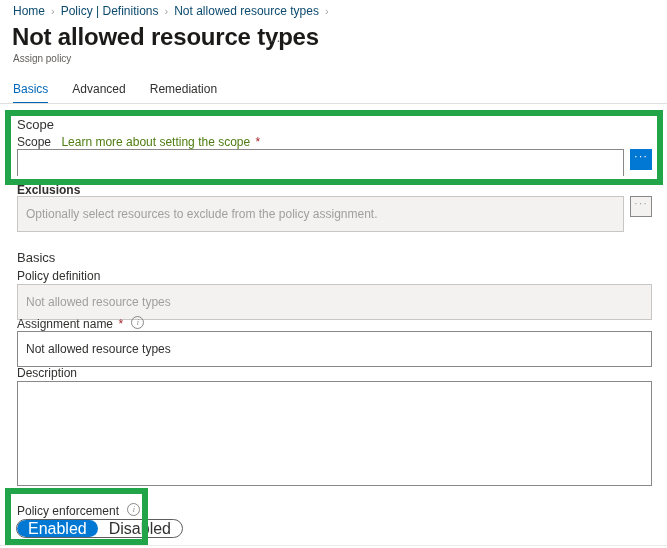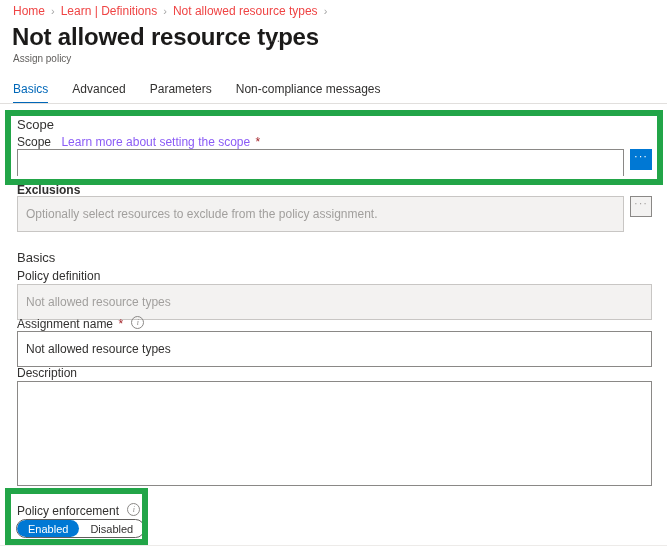--- a/index.html
+++ b/index.html
@@ -24,21 +24,21 @@
     position: absolute;
     left: 13px;
     top: 3px;
     height: 16px;
     display: flex;
     align-items: center;
     font-size: 12px;
     white-space: nowrap;
   }
   .crumb-link {
-    color: #ef4444;
+    color: #0c4a6e;
     cursor: pointer;
     text-decoration: none;
   }
   .crumb-sep {
     color: #a5a5a5;
     margin: 0 6px;
     font-size: 11px;
   }
 
   
@@ -117,21 +117,21 @@
     color: #323130;
     line-height: 16px;
     font-weight: 400;
   }
   .req-star {
     color: #a4262c;
     margin-left: 2px;
     font-size: 12px;
   }
   .inline-link {
-    color: #8b5cf6;
+    color: #4d7c0f;
     cursor: pointer;
     text-decoration: none;
   }
 
   .info-icon {
     display: inline-block;
     width: 11px;
     height: 11px;
     border: 1px solid #8a8886;
     border-radius: 50%;
@@ -207,21 +207,21 @@
     border-radius: 11px;
     height: 19px;
     background: #ffffff;
     overflow: hidden;
     box-sizing: border-box;
   }
   .choice-opt {
     display: flex;
     align-items: center;
     justify-content: center;
-    font-size: 11px;
+    font-size: 16px;
     padding: 0 11px;
     cursor: pointer;
     color: #323130;
     border-radius: 11px;
     white-space: nowrap;
   }
   .choice-opt.selected {
     background: #0078d4;
     color: #ffffff;
   }
@@ -249,35 +249,34 @@
     background: #ffffff;
     pointer-events: none;
   }
 </style>
 </head>
 <body>
 
 <div class="breadcrumb">
   <span class="crumb-link">Home</span>
   <span class="crumb-sep">›</span>
-  <span class="crumb-link">Learn | Definitions</span>
+  <span class="crumb-link">Policy | Definitions</span>
   <span class="crumb-sep">›</span>
   <span class="crumb-link">Not allowed resource types</span>
   <span class="crumb-sep">›</span>
 </div>
 
 <div class="page-title">Not allowed resource types</div>
 <div class="title-ellipsis">…</div>
 <div class="page-subtitle">Assign policy</div>
 
 <div class="tabs">
   <div class="tab active">Basics</div>
   <div class="tab">Advanced</div>
-  <div class="tab">Parameters</div>
-  <div class="tab">Non-compliance messages</div>
+  <div class="tab">Remediation</div>
 </div>
 <div class="tabs-rule"></div>
 
 <div class="section-head" style="left:17px; top:117px;">Scope</div>
 
 <div class="form-label" style="left:17px; top:135px;">
   <span>Scope</span>
   <span class="inline-link" style="margin-left:7px;">Learn more about setting the scope</span>
   <span class="req-star">*</span>
 </div>

